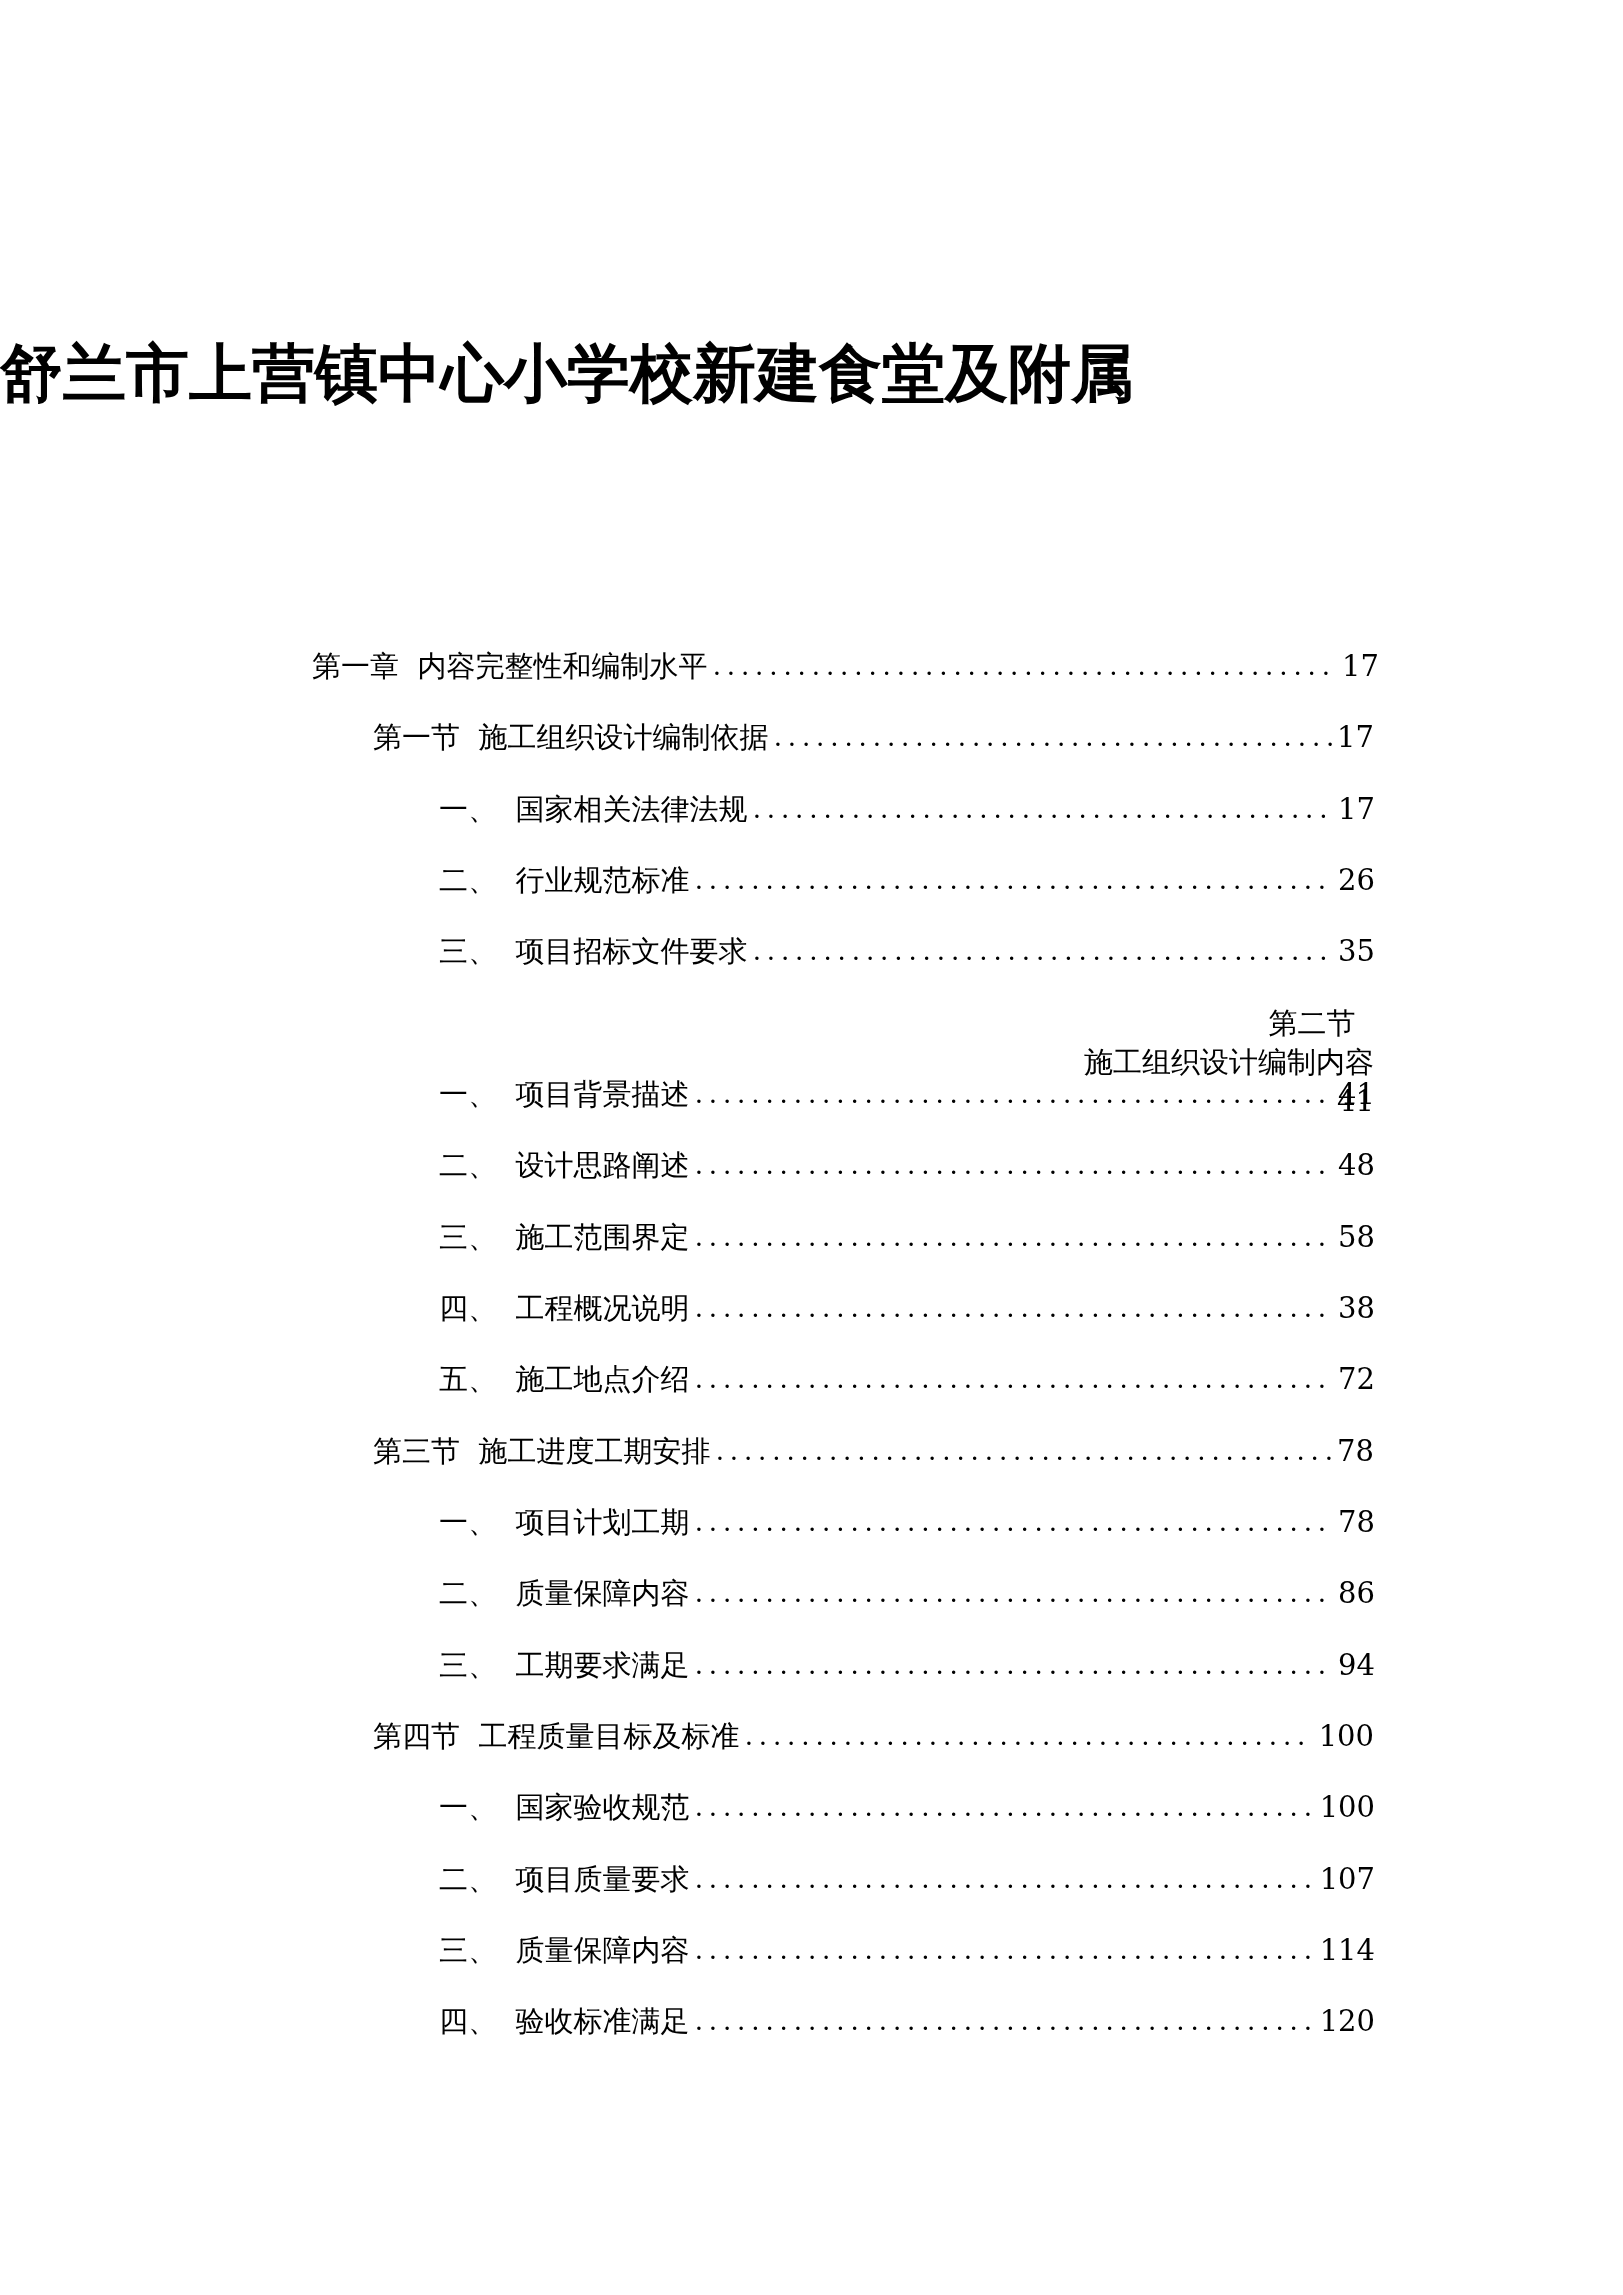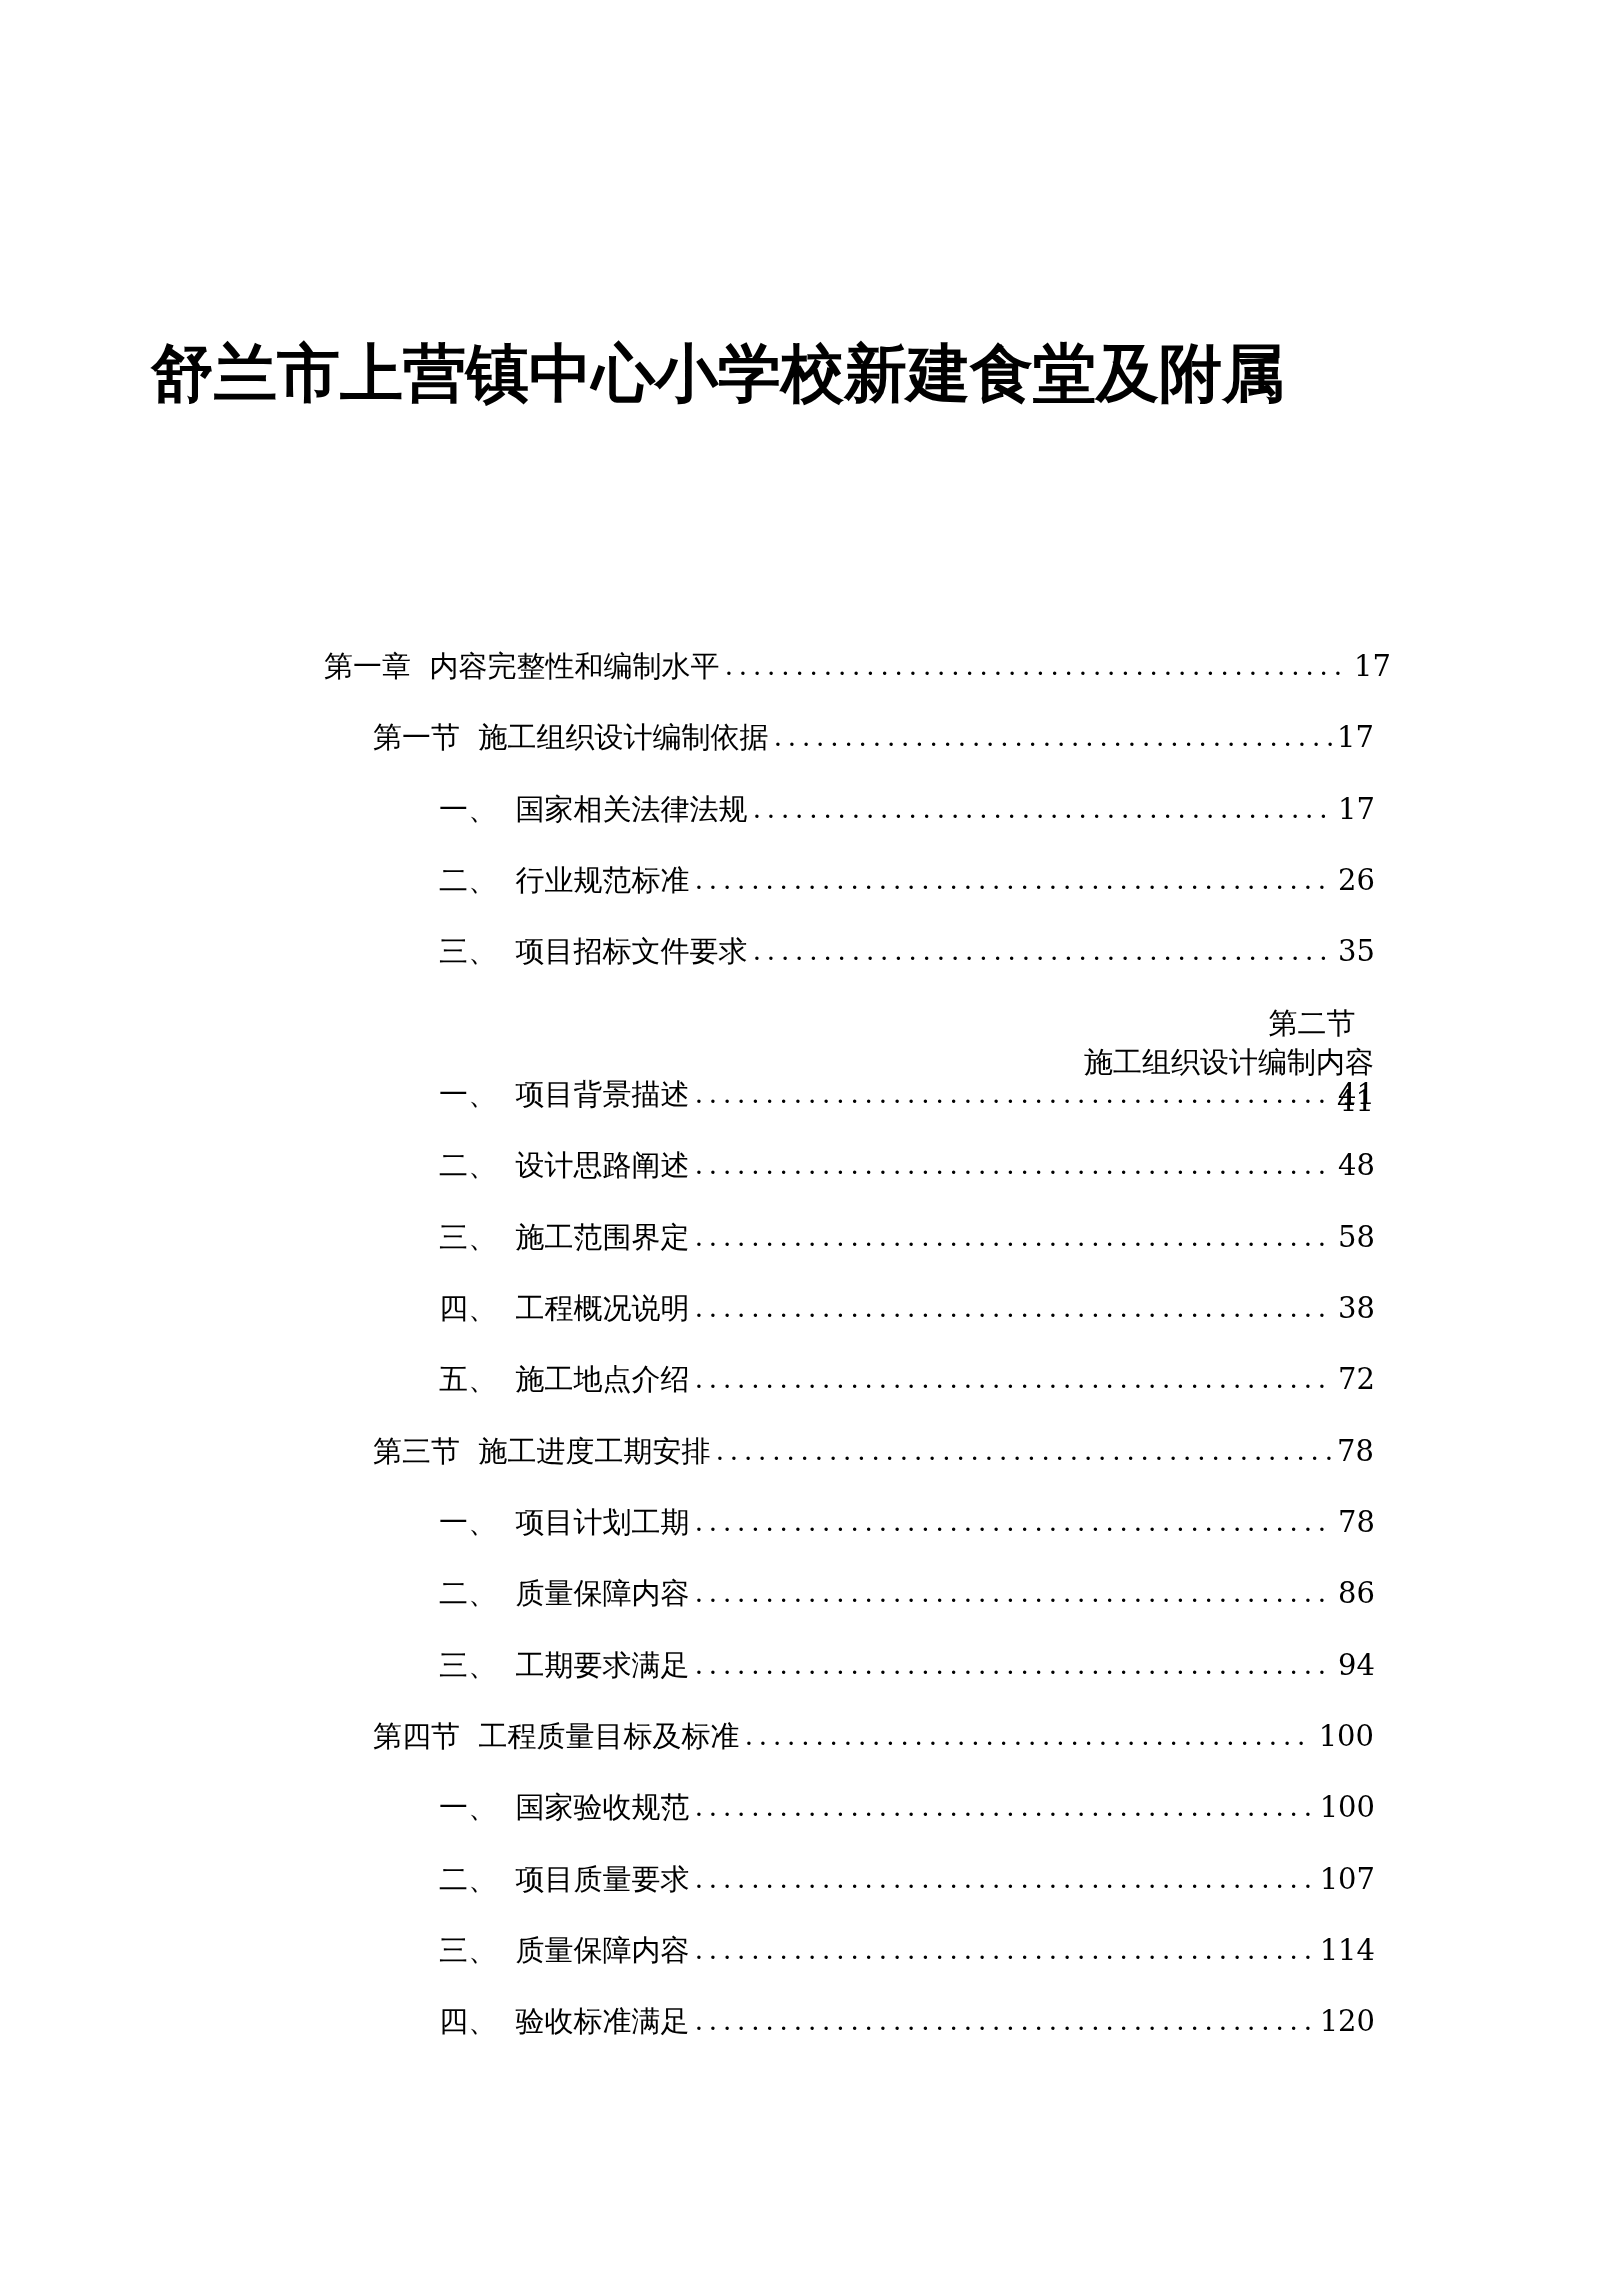--- a/index.html
+++ b/index.html
@@ -2,36 +2,36 @@
 <html style="font-size:10.5px"><head>
   <meta charset="utf-8">
   <style>
     html, body { margin: 0; padding: 0; background: #ffffff; }
     body {
       width: 1623px; height: 2295px; position: relative; overflow: hidden;
       font-family: "DejaVu Serif", "Liberation Serif", serif; color: #000;
     }
     .title {
       position: absolute; left: 0; width: 1285px; top: 327px;
-      text-align: right; font-weight: bold; font-size: 63px; line-height: 92px;
+      text-align: left; font-weight: bold; font-size: 63px; line-height: 92px;
       letter-spacing: 0px;
     }
     .toc { position: absolute; left: 308px; top: 647px; width: 1067px; }
     .row {
       position: absolute; height: 39px; display: flex; align-items: flex-end;
       font-size: 29px; line-height: 39px;
     }
     .row .num { white-space: pre; }
     .row .label { white-space: nowrap; }
     .row .leader {
       flex: 1; overflow: hidden; white-space: nowrap; margin: 0 5.2px;
       letter-spacing: 5.9px; font-size: 26px;
     }
     .row .page { min-width: 26px; text-align: right; }
-    .lvl1 { left: 16px; }
+    .lvl1 { left: 4px; }
     .lvl2 { left: 65px; }
     .lvl3 { left: 131px; }
   </style>
 </head>
 <body>
 
 <div class="title">
   <div>舒兰市上营镇中心小学校新建食堂及附属</div>
 </div>
 

